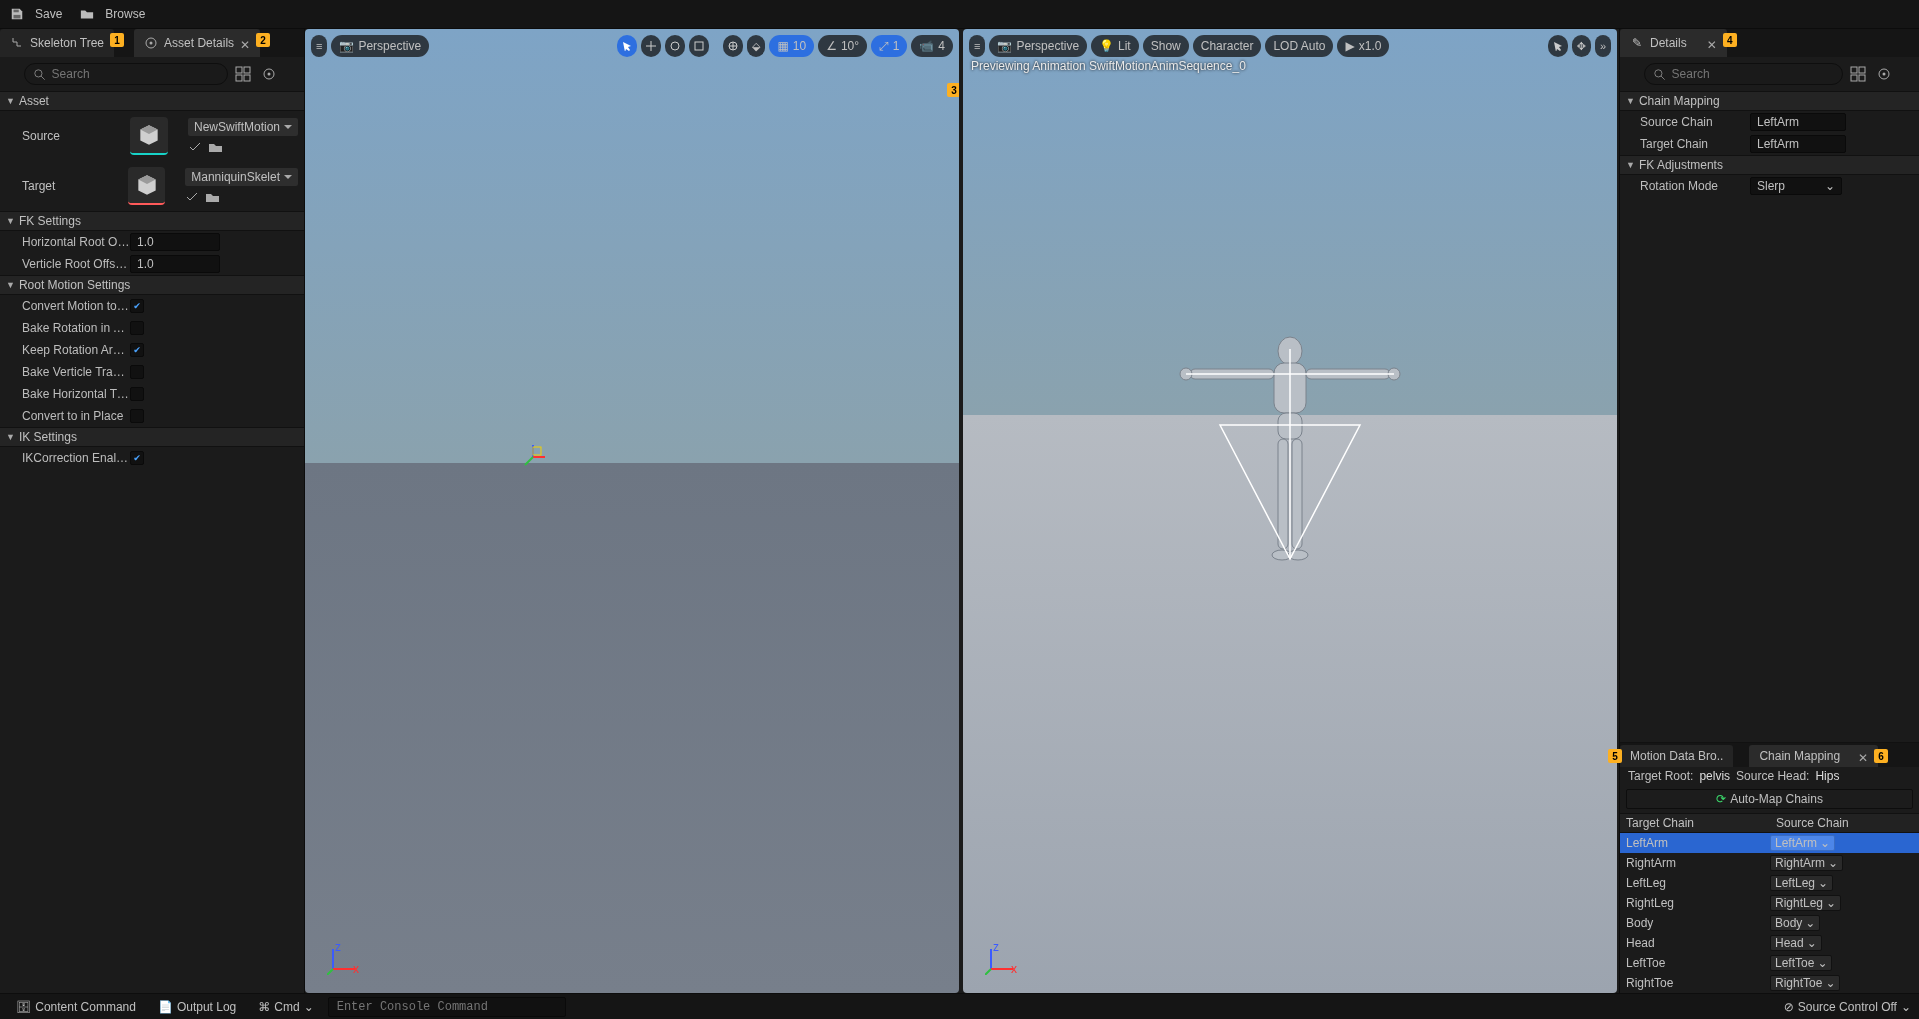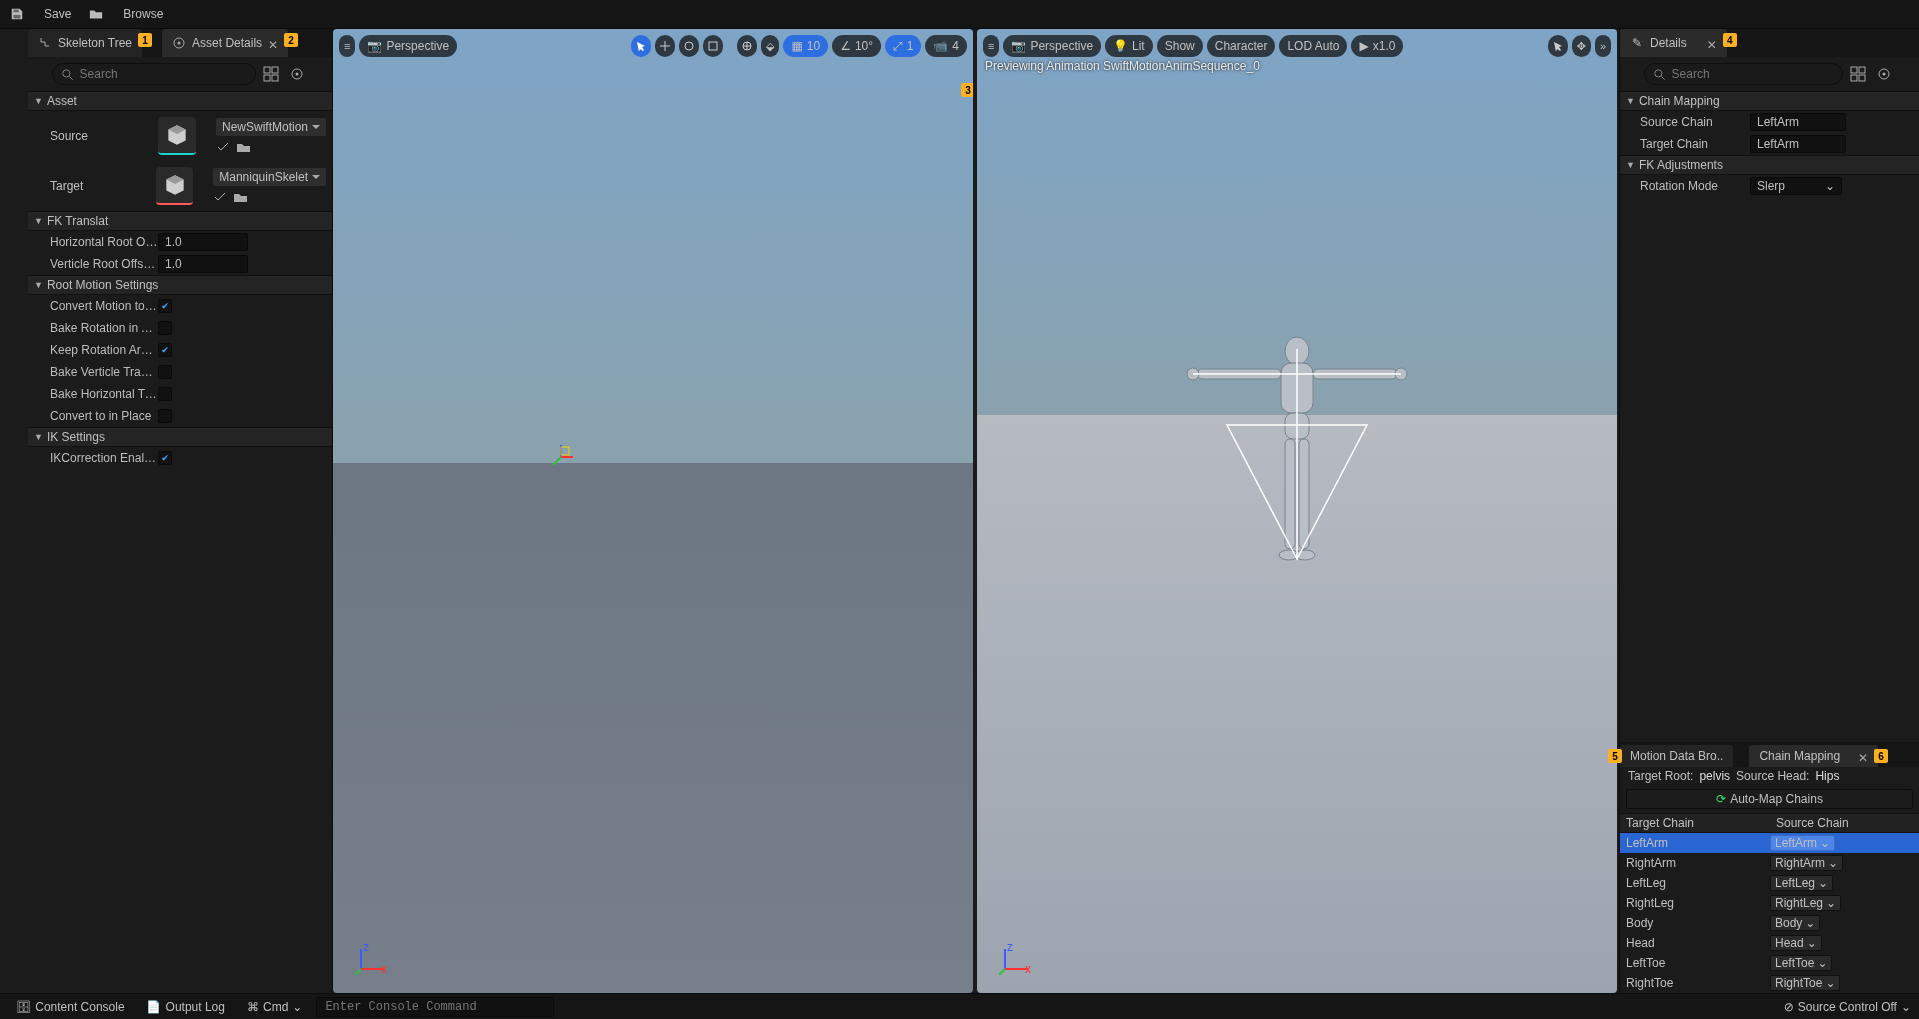--- a/index.html
+++ b/index.html
@@ -1,21 +1,21 @@
 <!DOCTYPE html>
 <html><head>
 <meta charset="utf-8">
 <style>
   * { margin:0; padding:0; box-sizing:border-box; font-family:"Segoe UI",Tahoma,sans-serif; font-size:12px; color:#c0c0c0; }
   body { background:#1b1b1b; width:1919px; height:1019px; overflow:hidden; display:flex; flex-direction:column; }
   .topbar { height:29px; background:#151515; display:flex; align-items:center; padding:0 10px; gap:18px; border-bottom:1px solid #0c0c0c;}
-  .topbar .btn { display:flex; align-items:center; gap:20px; cursor:pointer; }
+  .topbar .btn { display:flex; align-items:center; gap:11px; cursor:pointer; }
   .ico { width:14px; height:14px; display:inline-flex; align-items:center; justify-content:center; }
   .main { flex:1; display:flex; min-height:0; }
-  .left { width:305px; background:#1b1b1b; display:flex; flex-direction:column; border-right:1px solid #0d0d0d;margin-left:28px;}
+  .left { width:305px; background:#1b1b1b; display:flex; flex-direction:column; border-right:1px solid #0d0d0d;}
   .center { flex:1; display:flex; min-height:0; gap:4px; padding-right:2px;}
   .right { width:300px; background:#1b1b1b; display:flex; flex-direction:column; border-left:1px solid #0d0d0d;}
   
   .tabrow { height:28px; display:flex; align-items:flex-end; background:#151515; }
   .tab { height:28px; padding:0 10px 0 10px; display:flex; align-items:center; gap:6px; background:#2b2b2b; border-top-left-radius:3px; border-top-right-radius:3px; margin-right:2px; position:relative;}
   .tab.inactive { background:#242424; }
   .tab .close { width:10px; height:10px; color:#aaa; cursor:pointer;}
   .badge { position:absolute; right:-10px; top:4px; background:#fdb021; color:#000; font-weight:600; width:14px; height:14px; border-radius:2px; display:flex; align-items:center; justify-content:center; font-size:10px;}
   
   .searchrow { display:flex; align-items:center; gap:4px; padding:6px 24px; }
@@ -215,21 +215,21 @@
               <svg viewBox="0 0 14 14">
                 <path fill="#aaa" d="M1 4h5l2 2h6v6H1z"></path>
               </svg>
             </span>
         </div>
       </div>
     </div>
 
     <div class="secthdr">
         <span class="tri">▼</span>
-        <span>FK Translat</span>
+        <span>FK Settings</span>
       </div>
     <div class="prow">
       <div class="lbl">Horizontal Root Offset..</div>
       <div class="numfield">
           <span>1.0</span>
         </div>
     </div>
     <div class="prow">
       <div class="lbl">Verticle Root Offset S..</div>
       <div class="numfield">
@@ -567,21 +567,21 @@
             </div>
           </div>
         </div>
     </div>
   </div>
 </div>
 
 <div class="status">
   <div class="sbtn">
     <span>🗄</span>
-    <span>Content Console</span>
+    <span>Content Command</span>
   </div>
   <div class="sbtn">
     <span>📄</span>
     <span>Output Log</span>
   </div>
   <div class="sbtn">
     <span>⌘</span>
     <span>Cmd</span>
     <span>⌄</span>
   </div>

